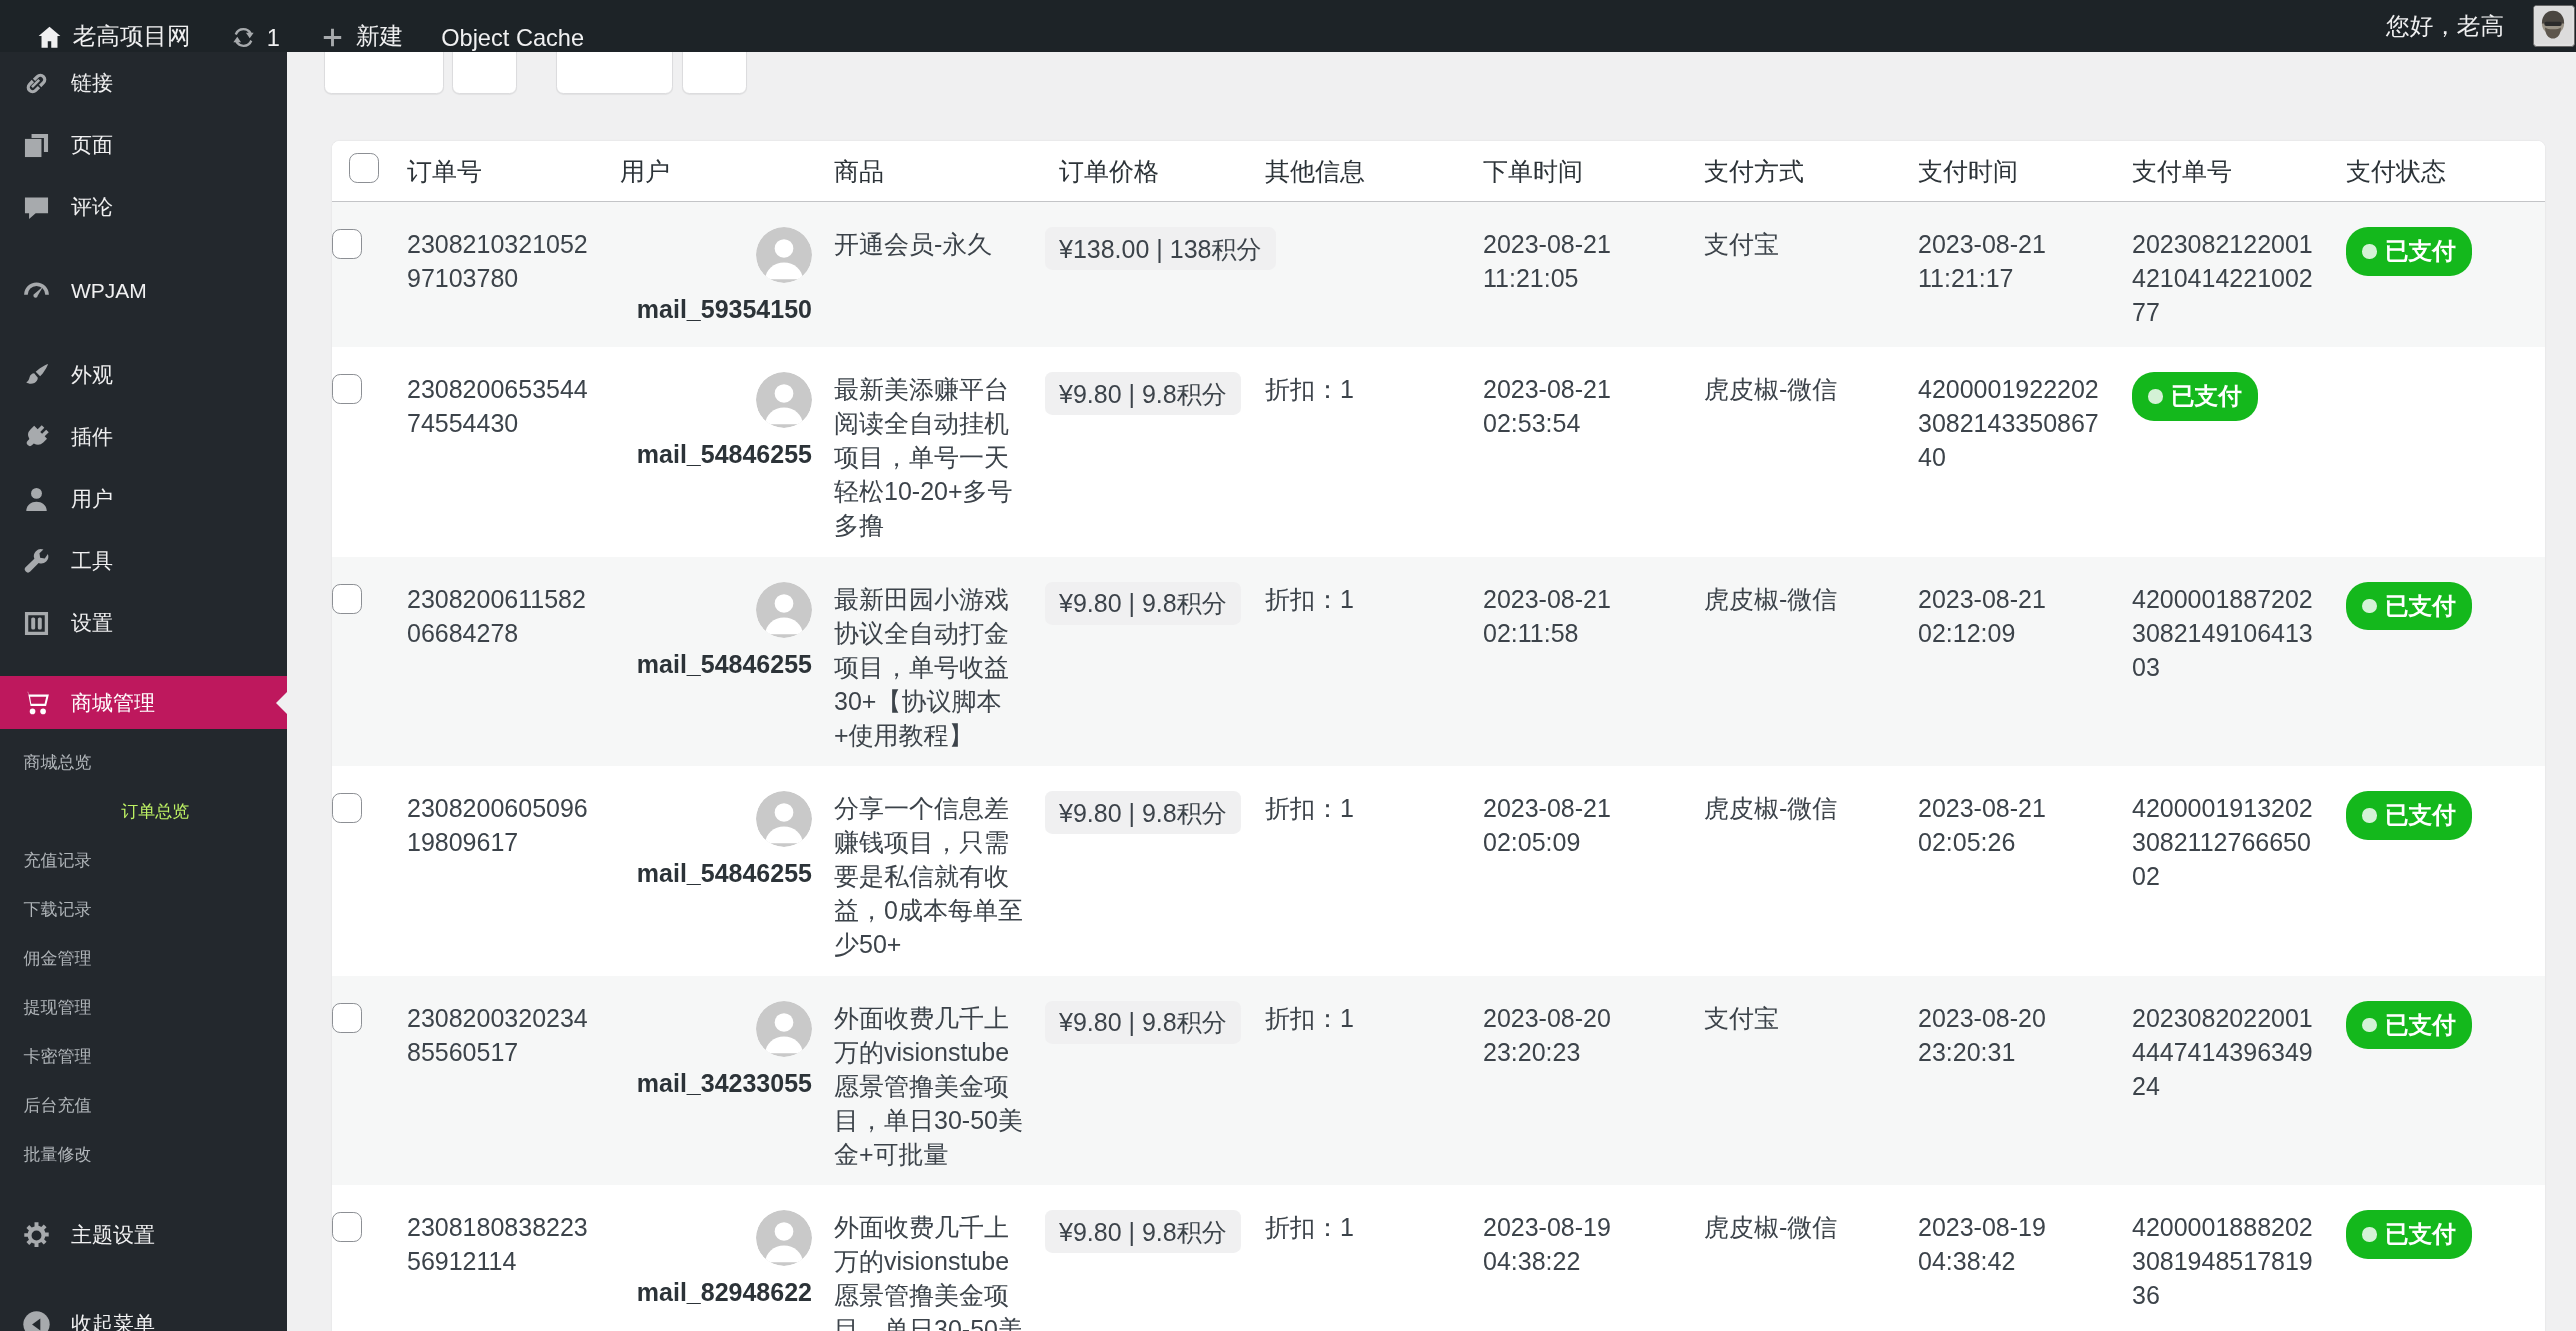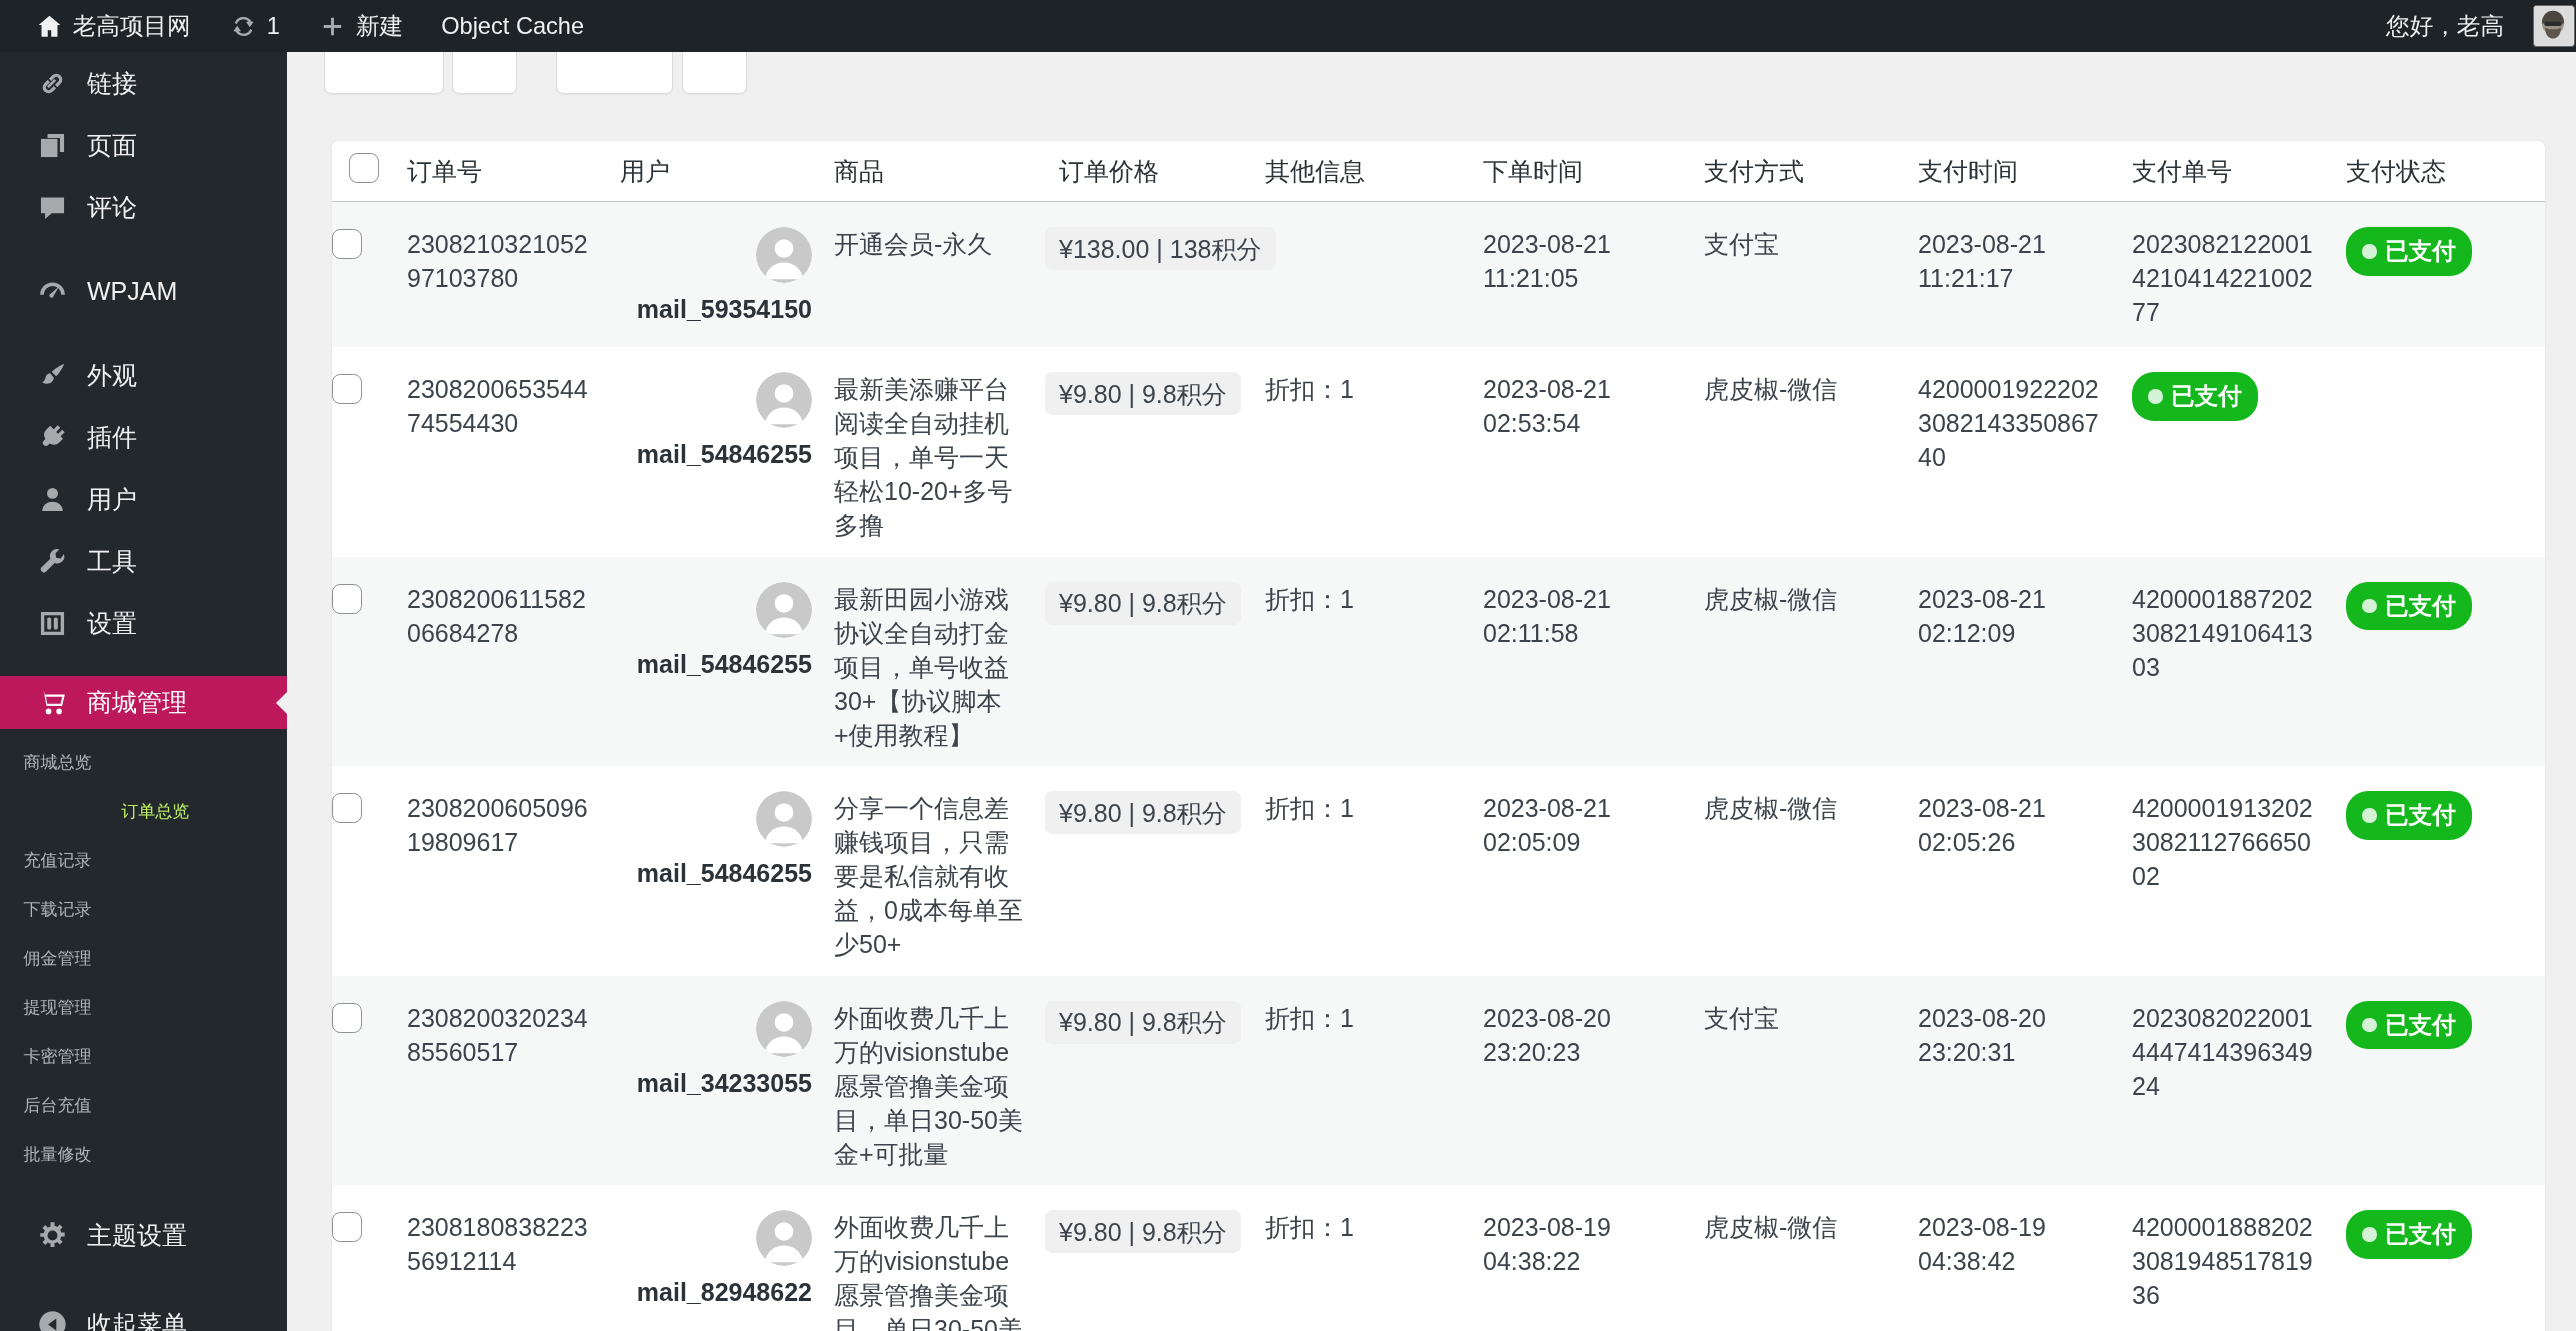--- a/index.html
+++ b/index.html
@@ -4,30 +4,30 @@
 <style>
   * { margin:0; padding:0; box-sizing:border-box; }
   html,body { width:2576px; height:1332px; overflow:hidden; }
   body { font-family:"Liberation Sans", sans-serif; background:#f0f0f1; }
   .canvas { position:relative; width:2576px; height:1332px; overflow:hidden; background:#f0f0f1; }
 
   
   .adminbar { position:absolute; top:0; left:0; width:100%; height:52px; background:#1d2327;
     color:#f0f0f1; display:flex; align-items:center; z-index:50; font-size:23.6px; }
   .ab-left { display:flex; align-items:center; gap:12.7px; padding-left:22px; }
-  .ab-item { display:flex; align-items:center; gap:9px; padding:0 12.7px; height:52px; cursor:pointer; }
+  .ab-item { display:flex; align-items:flex-end; gap:9px; padding:0 12.7px; height:52px; cursor:pointer; }
   .ab-right { margin-left:auto; display:flex; align-items:center; gap:29px; padding-right:1px;justify-content:flex-end; }
   .ab-ico { width:29px; height:29px; fill:#a7aaad; }
   .ab-ico.white { fill:#f0f0f1; }
   .ab-avatar { width:42px; height:42px; border-radius:3.6px; overflow:hidden; border:1.8px solid #666; background:#e0e0e0; }
 
   
   .sidebar { position:absolute; top:52px; left:0; width:287px; height:1280px; background:#23282d; color:#f0f0f1; }
-  .m-item { position:relative; display:flex; align-items:center; height:62px; padding-left:36px; gap:18px;
-    font-size:25px; color:#f0f0f1; cursor:pointer; }
+  .m-item { position:relative; display:flex; align-items:center; height:62px; padding-left:20px; gap:18px;
+    font-size:21px; color:#f0f0f1; cursor:pointer; }
   .m-ico { width:33px; height:33px; fill:#a7aaad; flex:0 0 33px; }
   .m-sep { height:22px; }
   .m-item.active { background:#be185d; color:#fff; height:53px; }
   .m-item.active .m-ico { fill:#fff; }
   .m-item.active::after { content:""; position:absolute; right:0; top:50%; transform:translateY(-50%);
     border:11.8px solid transparent; border-right:11.8px solid #f0f0f1; border-left:none; }
   .submenu { padding:9px 0 12.7px 0; }
   .sm-item { display:block; height:49px; line-height:49px; padding-left:23.6px; font-size:17px;
     color:#b0b5b9; cursor:pointer; }
   .sm-item.current { color:#bef264; font-weight:normal;text-align:center; }

